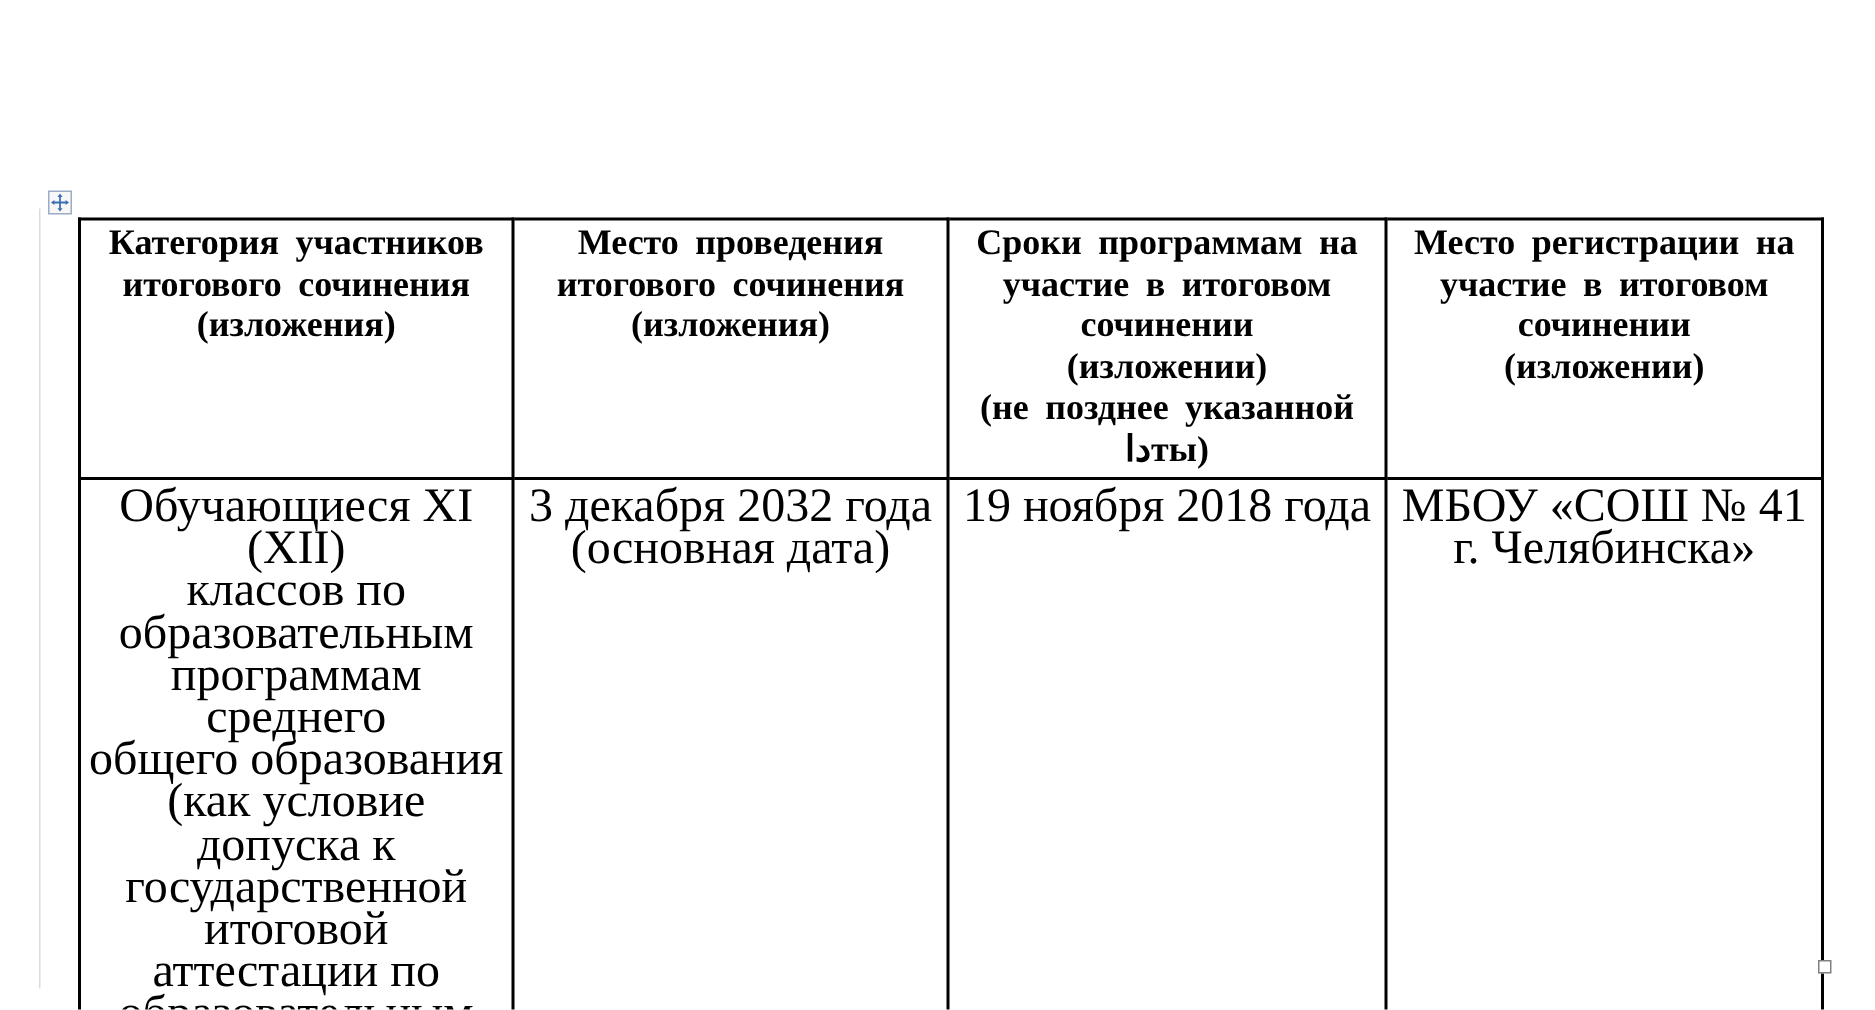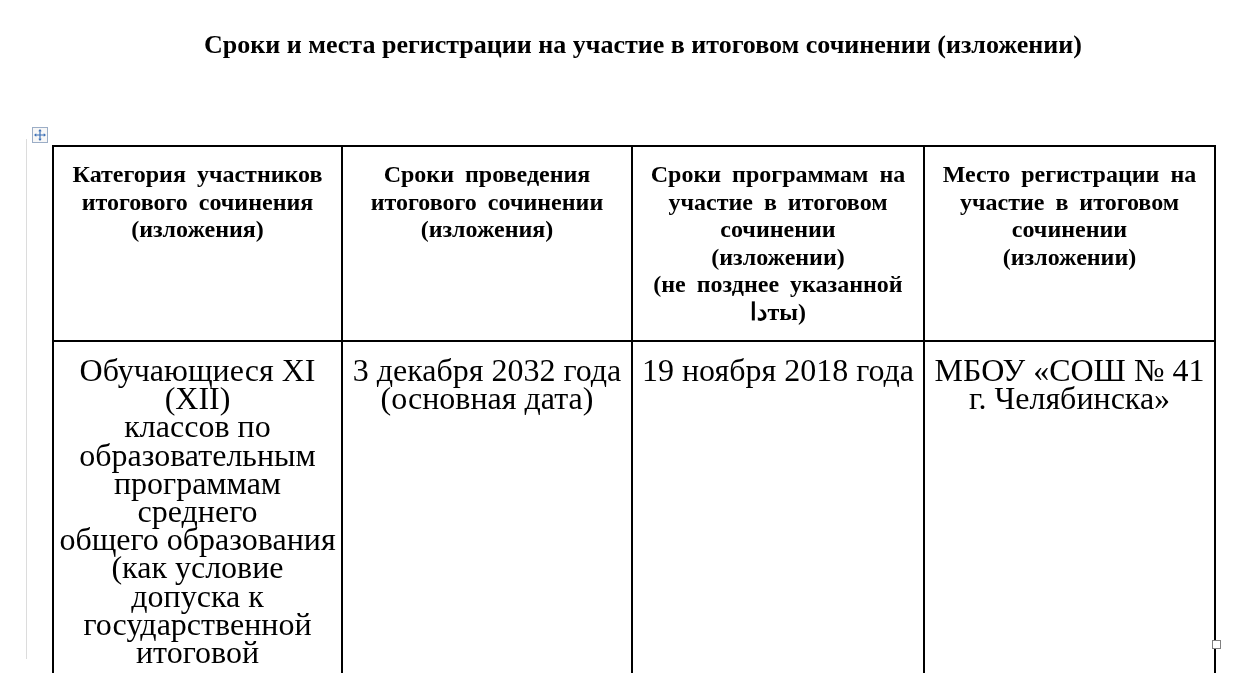--- a/index.html
+++ b/index.html
@@ -54,21 +54,21 @@
     top: 145px;
     border-collapse: collapse;
     table-layout: fixed;
     width: 1162px;
   }
   table.reg-table th,
   table.reg-table td {
     border: 2px solid #000000;
     vertical-align: top;
     white-space: pre-line;
-    padding: 14px 5px;
+    padding: 2px 5px;
     overflow: hidden;
   }
   table.reg-table th {
     font-weight: bold;
     font-size: 24px;
     line-height: 27.5px;
     text-align: center;
     word-spacing: 5px;
     height: 173px;
   }
@@ -88,21 +88,20 @@
     height: 9px;
     background: #ffffff;
     border: 1px solid #808080;
     cursor: nwse-resize;
   }
 </style>
 </head>
 <body>
 
 <div class="doc-title">
-  <div class="title-line1">Сроки и места регистрации на участие в итоговом сочинении (изложении)</div>
 </div>
 
 <div class="text-boundary-line"></div>
 
 <div class="move-handle" title="">
   <span>
     <svg width="12" height="12" viewBox="0 0 16 16">
       <path d="M8 2.5v11M2.5 8h11" stroke="#3b6fb5" stroke-width="1.6" fill="none"></path>
       <path d="M8 0L5.7 3h4.6zM8 16l-2.3-3h4.6zM0 8l3-2.3v4.6zM16 8l-3-2.3v4.6z" fill="#3b6fb5"></path>
     </svg>
@@ -113,21 +112,21 @@
   <colgroup>
     <col style="width:289px">
     <col style="width:290px">
     <col style="width:292px">
     <col style="width:291px">
   </colgroup>
   <thead>
     <tr>
       <th>Категория участников итогового сочинения
 (изложения)</th>
-      <th>Сроки проведения итогового сочинении
+      <th>Место проведения итогового сочинения
 (изложения)</th>
       <th>Сроки программам на участие в итоговом
 сочинении
 (изложении)
 (не позднее указанной
 داты)</th>
       <th>Место регистрации на участие в итоговом
 сочинении
 (изложении)</th>
     </tr>

